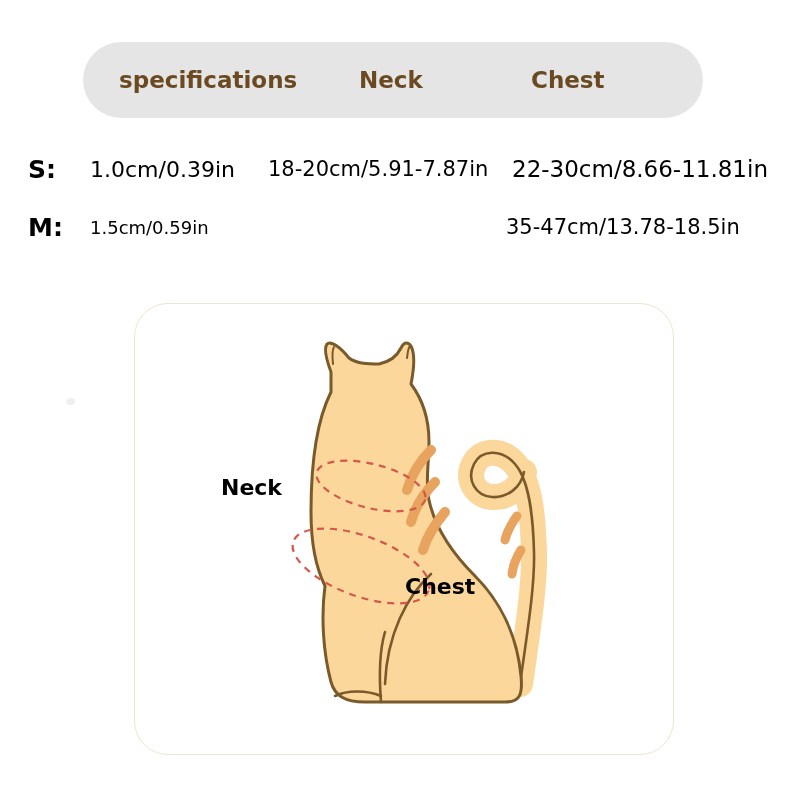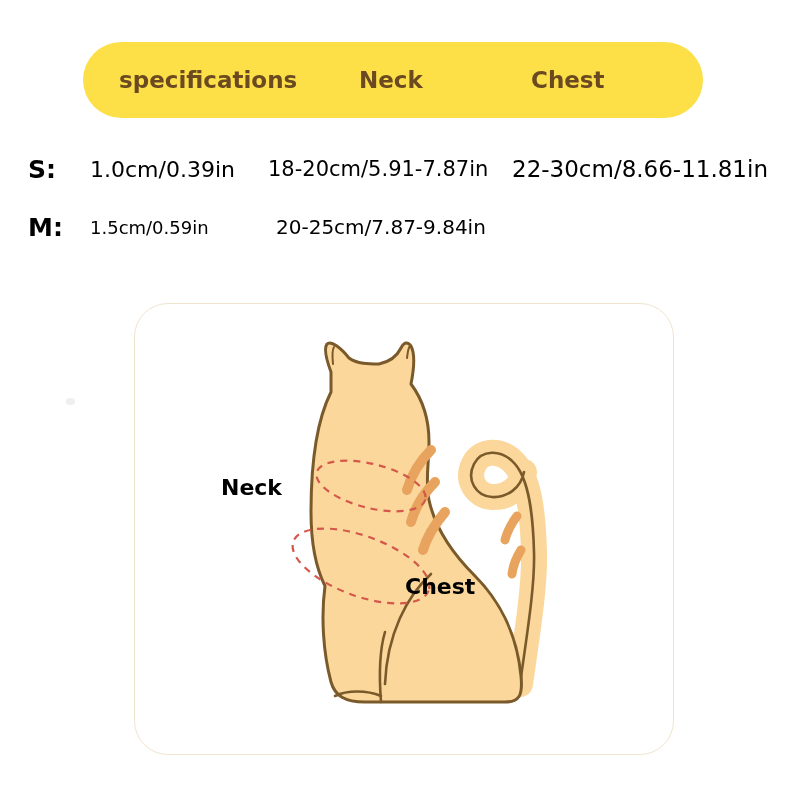--- a/index.html
+++ b/index.html
@@ -20,21 +20,21 @@
     inset: 0;
   }
 
   
   .header-pill {
     position: absolute;
     left: 83px;
     top: 42px;
     width: 620px;
     height: 76px;
-    background: #fde047;
+    background: #e5e5e5;
     border-radius: 38px;
     display: flex;
     align-items: center;
     box-sizing: border-box;
     padding-left: 36px;
   }
   .header-pill .h-cell {
     color: #6b4a22;
     font-size: 23px;
     font-weight: bold;
@@ -146,21 +146,21 @@
   <div class="spec-row r0">
     <div class="spec-label">S:</div>
     <div class="spec-v0">1.0cm/0.39in</div>
     <div class="spec-v1">18-20cm/5.91-7.87in</div>
     <div class="spec-v2">22-30cm/8.66-11.81in</div>
   </div>
 
   <div class="spec-row r1">
     <div class="spec-label">M:</div>
     <div class="spec-v0">1.5cm/0.59in</div>
-    <div class="spec-v1">20-25cm/7.87-9.84in</div>
+    <div class="spec-v2">35-47cm/13.78-18.5in</div>
   </div>
 
   <div class="dot-speck"></div>
 
   <div class="illus-card">
 
     <svg class="illus-svg" viewBox="0 0 540 452">
 
       <path d="M385 380
                C 392 330, 400 282, 399 248

